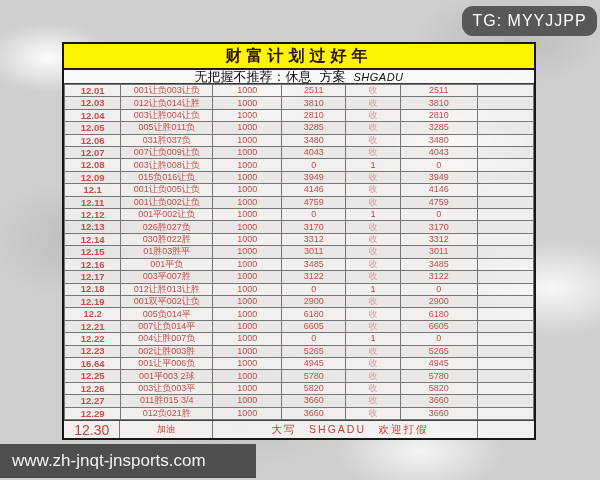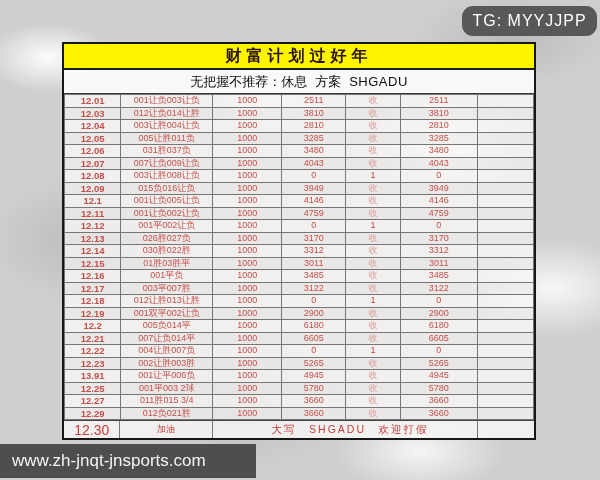--- a/index.html
+++ b/index.html
@@ -22,26 +22,26 @@
     position:absolute; left:62px; top:42px; width:474px; height:398px;
     border:2px solid #171717; display:flex; flex-direction:column;
   }
   .title-bar {
     height:26px; background:#fdf400;
     display:flex; align-items:center; justify-content:center;
     font-size:16px; font-weight:bold; color:#2b1313; letter-spacing:5px;
     border-bottom:2px solid #1c1c1c;
   }
   .subtitle-bar {
-    height:24px; background:rgba(252,252,251,.93);
+    height:14px; background:rgba(252,252,251,.93);
     display:flex; align-items:center; justify-content:center;
     font-size:13px; color:#0d0d0d; border-bottom:1px solid #3a3a3a;
     gap:8px; font-weight:500;
   }
-  .subtitle-bar .scheme-code { font-size:13px; letter-spacing:.5px; }
+  .subtitle-bar .scheme-code { font-size:11px; letter-spacing:.5px;font-style:italic; }
   table.plan { flex:1; width:100%; border-collapse:collapse; table-layout:fixed; }
   table.plan td {
     border:1px solid #767676; text-align:center; vertical-align:middle;
     font-size:9px; line-height:1; color:#c4504c; overflow:hidden; white-space:nowrap;
   }
   table.plan tr:nth-child(odd)  td { background:rgba(249,247,245,.80); }
   table.plan tr:nth-child(even) td { background:rgba(240,238,235,.80); }
   table.plan td.c-date { font-weight:bold; font-size:9.5px; }
   table.plan td.st-shou { color:#d99b98; }
   table.plan td.st-num  { color:#c4403c; }
@@ -283,35 +283,44 @@
         <tr>
           <td class="c-date">12.23</td>
           <td>002让胜003胜</td>
           <td>1000</td>
           <td>5265</td>
           <td class="st-shou">收</td>
           <td>5265</td>
           <td></td>
         </tr>
         <tr>
-          <td class="c-date">13.91</td>
+          <td class="c-date">16.64</td>
           <td>001让平006负</td>
           <td>1000</td>
           <td>4945</td>
           <td class="st-shou">收</td>
           <td>4945</td>
           <td></td>
         </tr>
         <tr>
           <td class="c-date">12.25</td>
           <td>001平003 2球</td>
           <td>1000</td>
           <td>5780</td>
           <td class="st-shou">收</td>
           <td>5780</td>
+          <td></td>
+        </tr>
+        <tr>
+          <td class="c-date">12.26</td>
+          <td>003让负003平</td>
+          <td>1000</td>
+          <td>5820</td>
+          <td class="st-shou">收</td>
+          <td>5820</td>
           <td></td>
         </tr>
         <tr>
           <td class="c-date">12.27</td>
           <td>011胜015 3/4</td>
           <td>1000</td>
           <td>3660</td>
           <td class="st-shou">收</td>
           <td>3660</td>
           <td></td>

